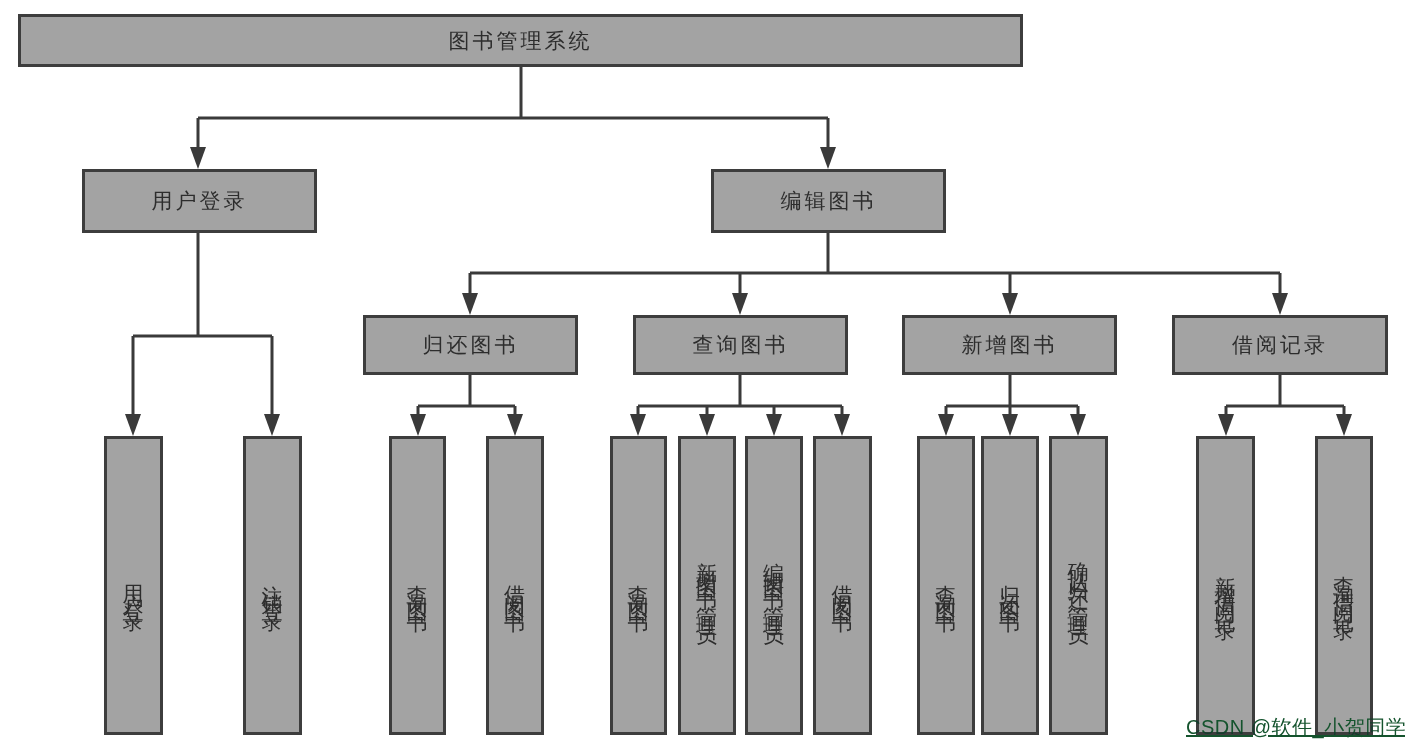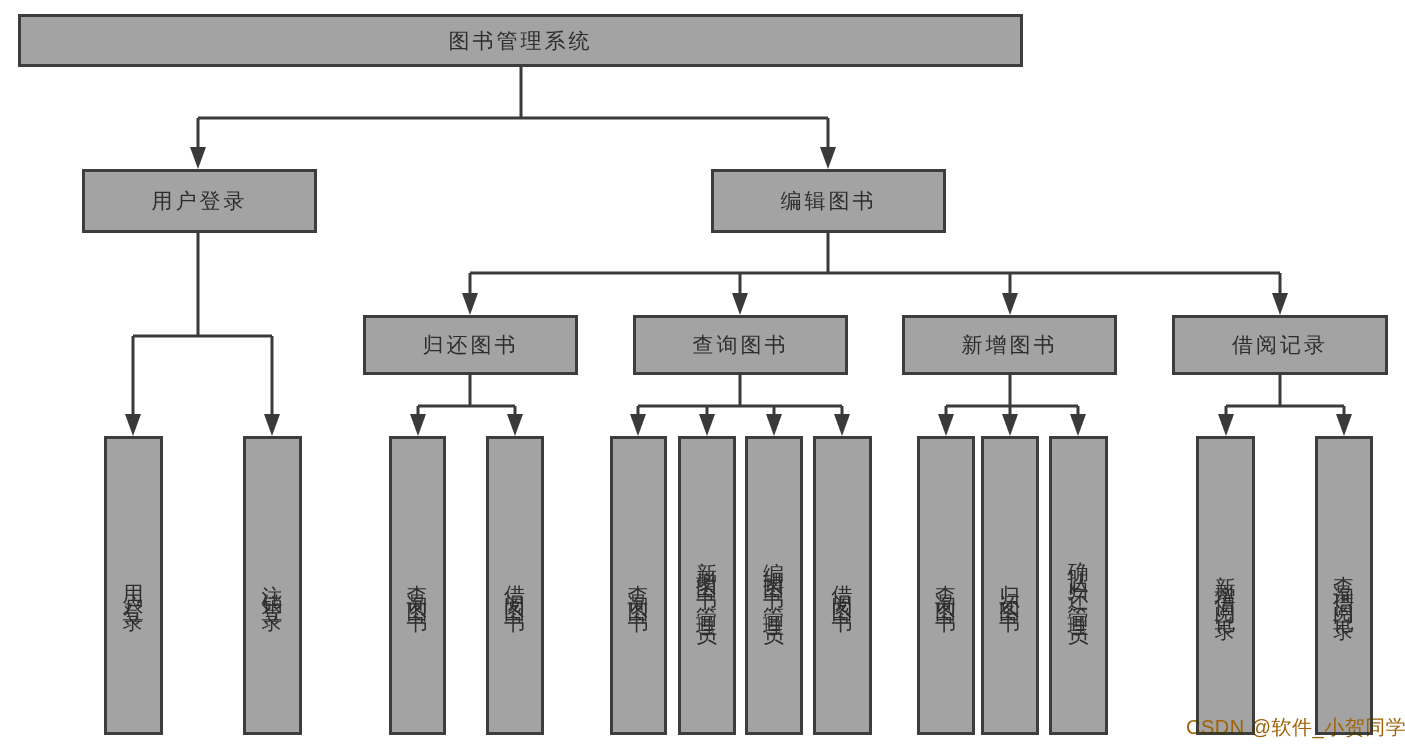--- a/index.html
+++ b/index.html
@@ -12,22 +12,23 @@
     position:absolute;box-sizing:border-box;background:#a3a3a3;
     border:3px solid #3d3d3d;display:flex;align-items:center;justify-content:center;
   }
   .node.h span{font-size:21px;letter-spacing:3px;white-space:nowrap;}
   .node.v span{
     writing-mode:vertical-rl;text-orientation:mixed;
     font-size:21px;letter-spacing:9px;line-height:1;white-space:nowrap;
   }
   .watermark{
     position:absolute;left:1186px;top:714px;width:219px;
-    font-size:20px;letter-spacing:0.5px;color:#a16207;white-space:nowrap;
+    font-size:20px;letter-spacing:0.5px;color:#14532d;white-space:nowrap;
     mix-blend-mode:darken;
+    text-decoration:underline;
   }
 </style>
 </head>
 <body>
 
 <div class="stage">
 
   <svg class="connectors" viewBox="0 0 1405 747" xmlns="http://www.w3.org/2000/svg" aria-hidden="true">
     <g stroke="#3a3a3a" stroke-width="3" fill="none">
 

